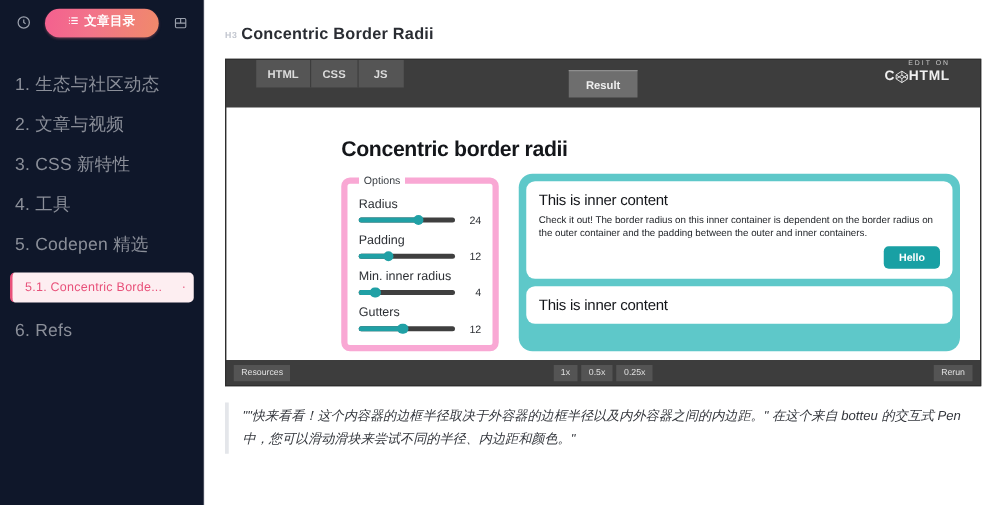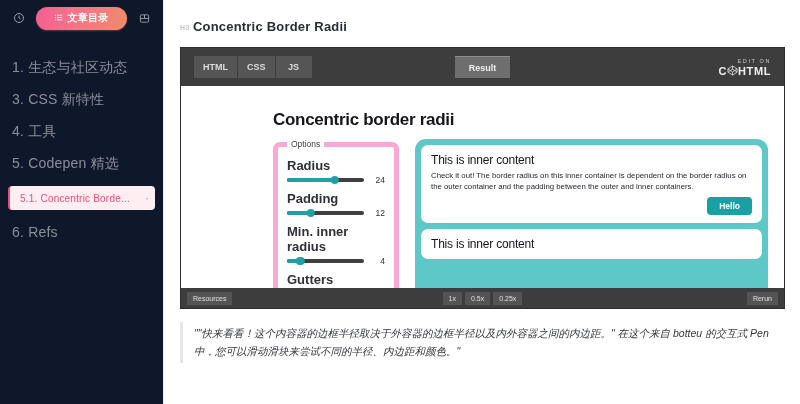--- a/index.html
+++ b/index.html
@@ -72,22 +72,22 @@
   #embed {
     margin-top: 13px;
     width: 605px; height: 262px;
     background: #3d3d3d;
     border: 1px solid #2e2e2e;
     display: flex; flex-direction: column;
     overflow: hidden;
   }
   .cp-topbar {
     height: 38px; flex: 0 0 38px;
-    display: flex; align-items: center;
-    padding: 0 13px; position: relative;
+    display: flex; align-items: flex-start;
+    padding: 0 24px; position: relative;
     background: #3d3d3d;
   }
   .cp-tabs { display: flex; }
   .cp-tab {
     height: 22px; min-width: 36px; padding: 0 9px;
     background: #555555; color: #dcdcdc;
     font-size: 9px; font-weight: bold;
     display: flex; align-items: center; justify-content: center;
     border-right: 1px solid #3d3d3d;
   }
@@ -121,21 +121,21 @@
   .pen-body { display: flex; gap: 16px; padding: 9px 16px 0 92px; }
 
   
   .options {
     width: 126px; flex: 0 0 126px;
     border: 5px solid #f9a8d4; border-radius: 7px;
     padding: 3px 9px 8px 9px; position: relative;
   }
   .options legend { font-size: 8.5px; color: #3c4046; padding: 0 4px; }
   .opt { margin-top: 6px; }
-  .opt-label { font-size: 13px; color: #2d3035; margin-bottom: 2px; font-weight: bold; }
+  .opt-label { font-size: 10px; color: #2d3035; margin-bottom: 2px; }
   .opt-row { display: flex; align-items: center; gap: 7px; }
   .slider { position: relative; height: 8px; flex: 1 1 auto; display: flex; align-items: center; }
   .track { position: absolute; left:0; right:0; height: 4.5px; border-radius: 3px; background: #3f3f3f; }
   .fill { position: absolute; left:0; height: 4.5px; border-radius: 3px; background: #20a0a5; }
   .thumb { position: absolute; width: 8.5px; height: 8.5px; border-radius: 50%; background: #20a0a5; transform: translateX(-50%); }
   .opt-val { font-size: 8.5px; color: #2d3035; width: 14px; text-align: right; }
 
   
   .outer {
     flex: 1 1 auto; background: #5ec8c9;
@@ -205,20 +205,23 @@
         <svg width="11" height="11" viewBox="0 0 24 24" fill="none" stroke="#9aa0ac" stroke-width="2">
           <rect x="3" y="4" width="18" height="16" rx="2"></rect>
             <path d="M3 12h18M12 4v8"></path>
         </svg>
       </div>
     </div>
 
     <nav class="side-list">
       <div class="side-item">
         <span>1. 生态与社区动态</span>
+      </div>
+      <div class="side-item">
+        <span>2. 文章与视频</span>
       </div>
       <div class="side-item">
         <span>3. CSS 新特性</span>
       </div>
       <div class="side-item">
         <span>4. 工具</span>
       </div>
       <div class="side-item">
         <span>5. Codepen 精选</span>
       </div>

